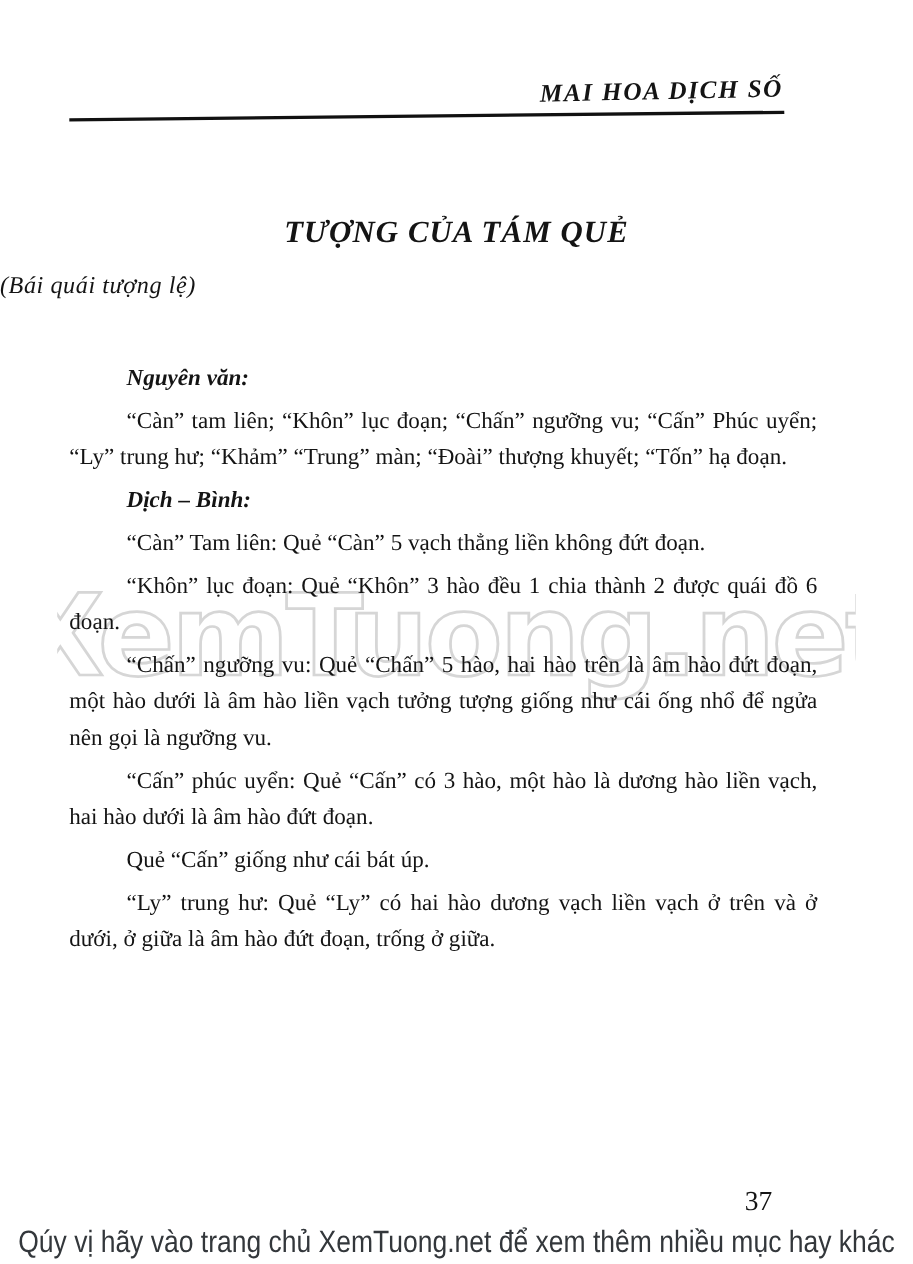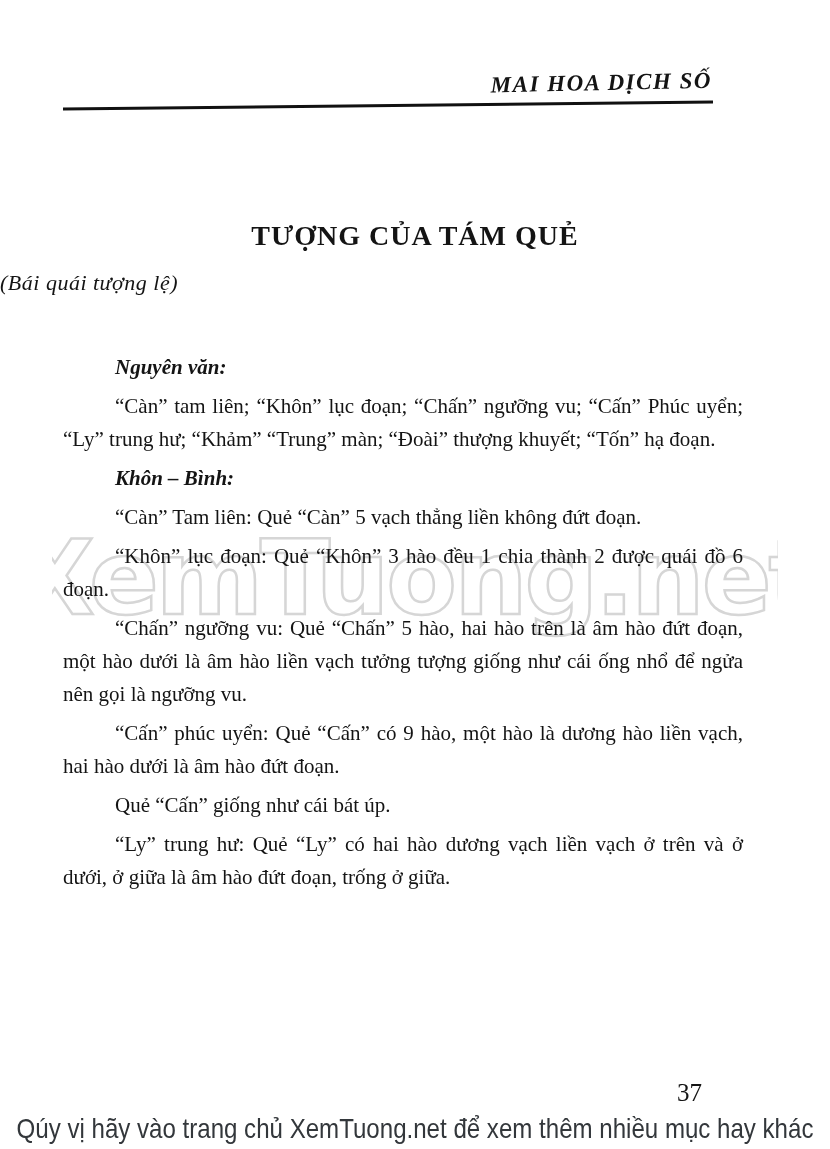--- a/index.html
+++ b/index.html
@@ -39,25 +39,26 @@
   
   .watermark-layer {
     position: absolute;
     left: 52px;
     top: 512px;
     z-index: 0;
   }
   
   .content { position: relative; z-index: 1; }
   .doc-title {
-    margin-top: 120px;
+    margin-top: 96px;
     text-align: center;
     font-weight: bold;
     font-size: 28px;
     letter-spacing: 1px;
+    font-style: italic;
   }
   .doc-subtitle {
     margin-top: 18px;
     text-align: left;
     font-style: italic;
     font-size: 22px;
     letter-spacing: 0.5px;
   }
   
   .body-text {
@@ -121,25 +122,25 @@
 
   <div class="content">
 
     <div class="doc-title">TƯỢNG CỦA TÁM QUẺ</div>
     <div class="doc-subtitle">(Bái quái tượng lệ)</div>
 
     <div class="body-text">
       <p class="section-label first-label">Nguyên văn:</p>
       <p class="para">“Càn” tam liên; “Khôn” lục đoạn; “Chấn” ngưỡng vu; “Cấn” Phúc uyển; “Ly” trung hư; “Khảm” “Trung” màn; “Đoài” thượng khuyết; “Tốn” hạ đoạn.</p>
 
-      <p class="section-label">Khôn – Bình:</p>
+      <p class="section-label">Dịch – Bình:</p>
       <p class="para">“Càn” Tam liên: Quẻ “Càn” 5 vạch thẳng liền không đứt đoạn.</p>
       <p class="para">“Khôn” lục đoạn: Quẻ “Khôn” 3 hào đều 1 chia thành 2 được quái đồ 6 đoạn.</p>
       <p class="para">“Chấn” ngưỡng vu: Quẻ “Chấn” 5 hào, hai hào trên là âm hào đứt đoạn, một hào dưới là âm hào liền vạch tưởng tượng giống như cái ống nhổ để ngửa nên gọi là ngưỡng vu.</p>
-      <p class="para">“Cấn” phúc uyển: Quẻ “Cấn” có 9 hào, một hào là dương hào liền vạch, hai hào dưới là âm hào đứt đoạn.</p>
+      <p class="para">“Cấn” phúc uyển: Quẻ “Cấn” có 3 hào, một hào là dương hào liền vạch, hai hào dưới là âm hào đứt đoạn.</p>
       <p class="para">Quẻ “Cấn” giống như cái bát úp.</p>
       <p class="para">“Ly” trung hư: Quẻ “Ly” có hai hào dương vạch liền vạch ở trên và ở dưới, ở giữa là âm hào đứt đoạn, trống ở giữa.</p>
     </div>
   </div>
 
   <div class="page-number">37</div>
 
   <div class="footer">
     <span>Qúy vị hãy vào trang chủ </span><span>XemTuong.net</span><span> để xem thêm nhiều mục hay khác</span>
   </div>

